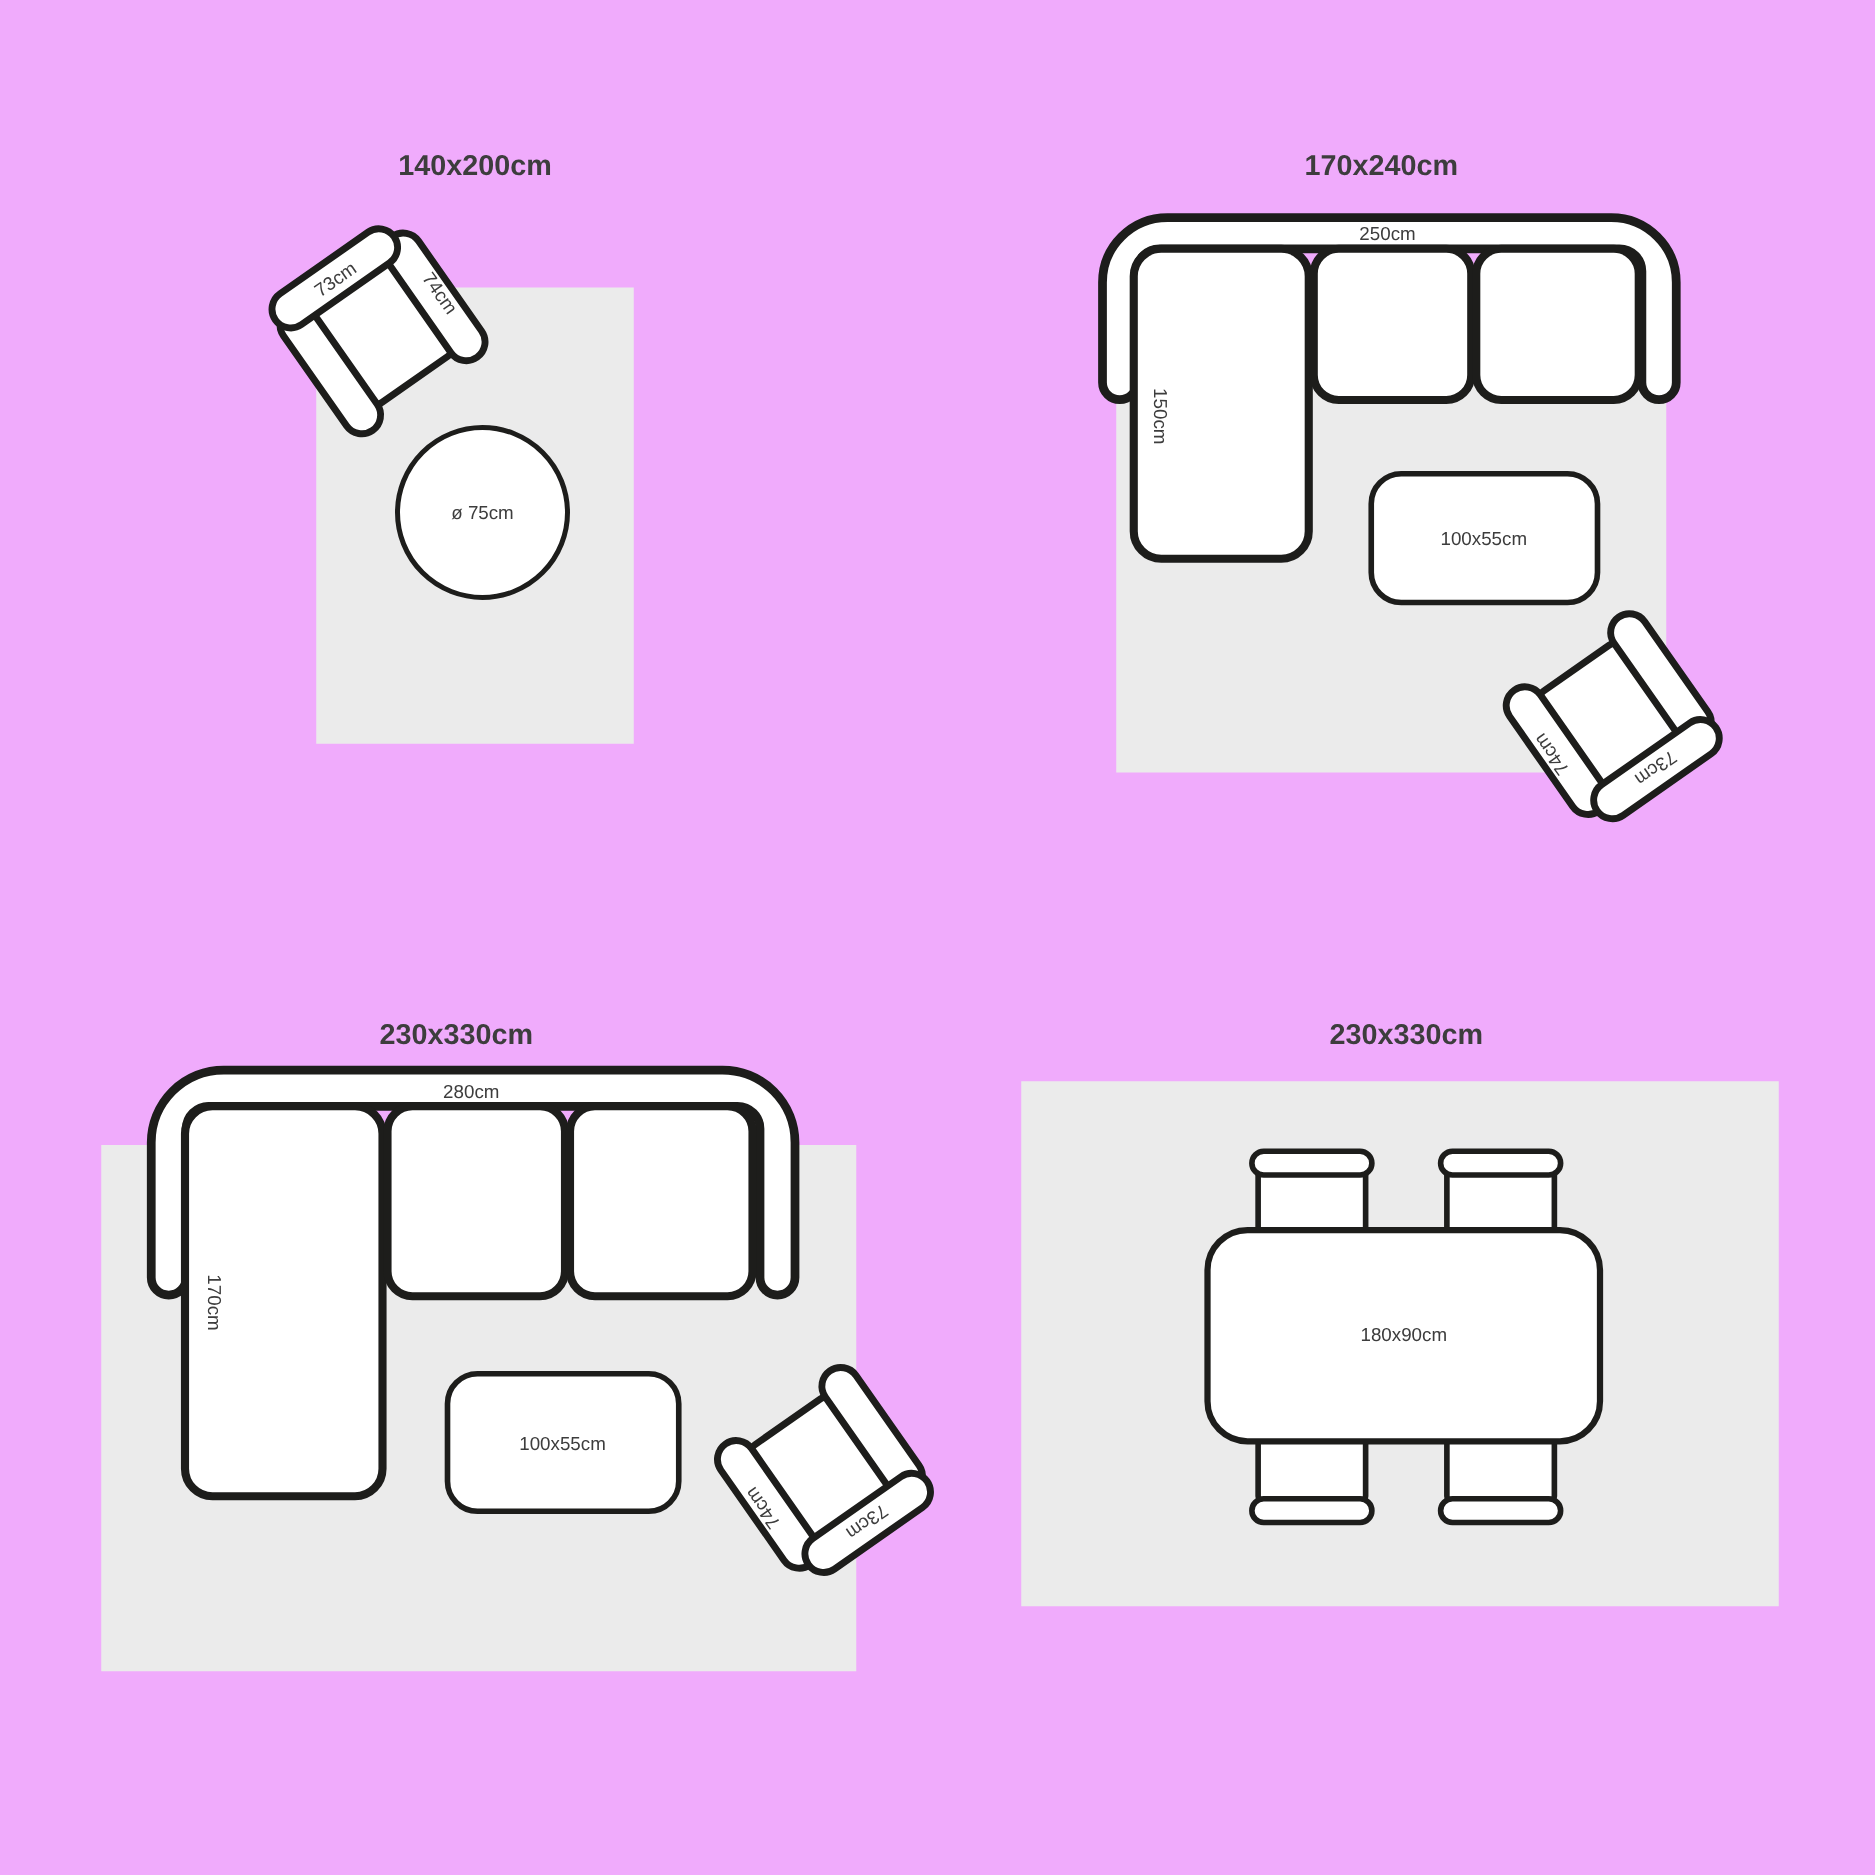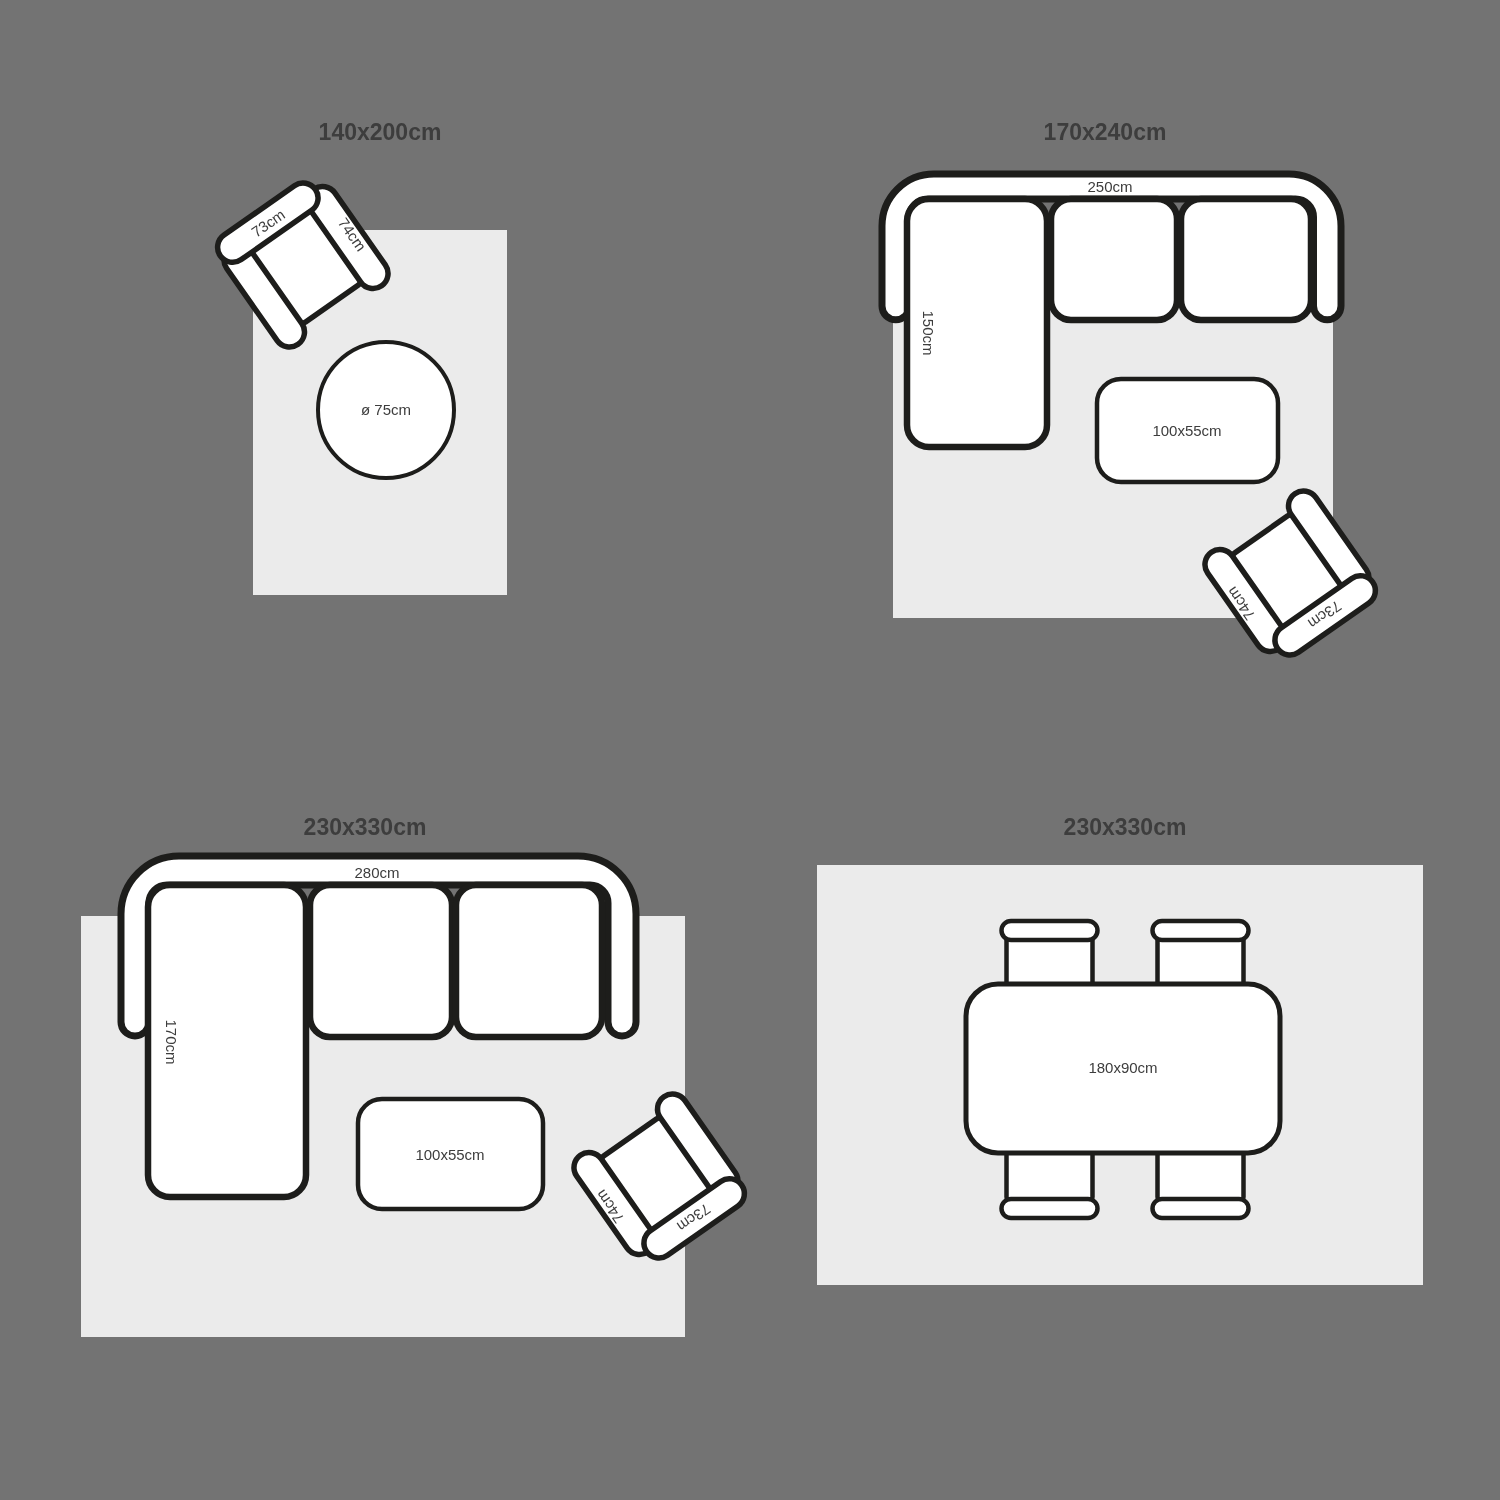--- a/index.html
+++ b/index.html
@@ -1,20 +1,20 @@
 <!DOCTYPE html>
 <html><head>
 <meta charset="utf-8">
 <style>
   html, body { margin: 0; padding: 0; background: #ffffff; }
   .canvas {
     position: relative;
     width: 1500px;
     height: 1500px;
-    background: #737373;
+    background: #f0abfc;
     font-family: "Liberation Sans", sans-serif;
     text-decoration: underline;
   }
   svg { display: block; }
   .title  { font: 700 23px "Liberation Sans", sans-serif; fill: #3d3d3d; text-anchor: middle; }
   .lbl    { font: 15px "Liberation Sans", sans-serif; fill: #3d3d3d; text-anchor: middle; }
   .rug    { fill: #ebebeb; }
   .band   { fill: #ffffff; stroke: #1d1d1b; stroke-width: 7;   stroke-linejoin: round; }
   .cushion{ fill: #ffffff; stroke: #1d1d1b; stroke-width: 6.5; }
   .achair { fill: #ffffff; stroke: #1d1d1b; stroke-width: 5.5; }

